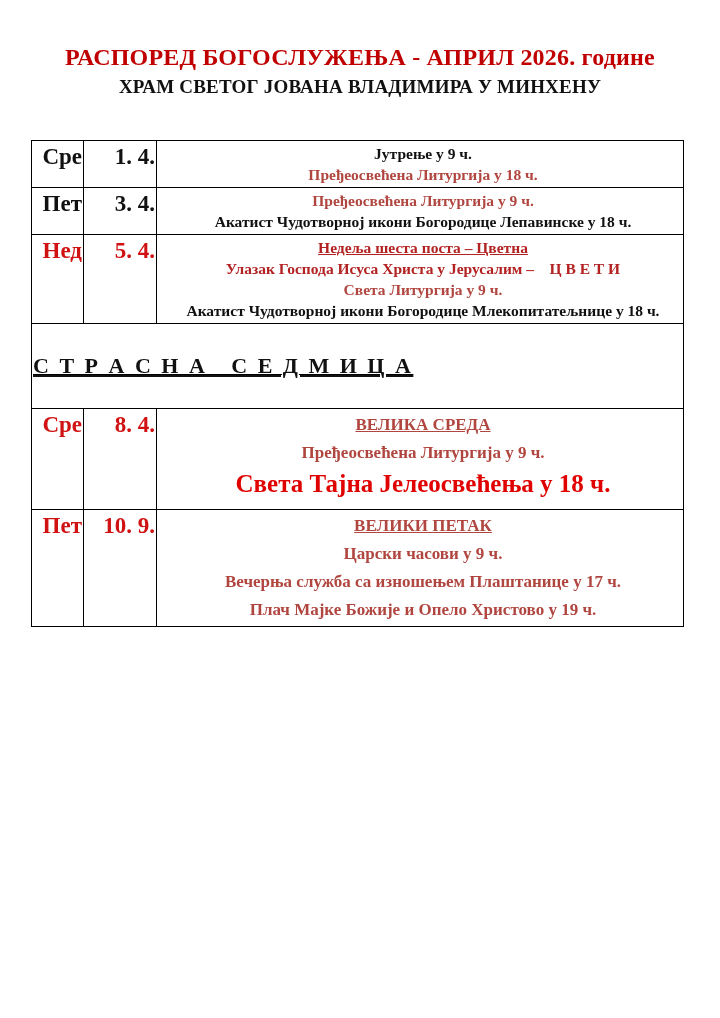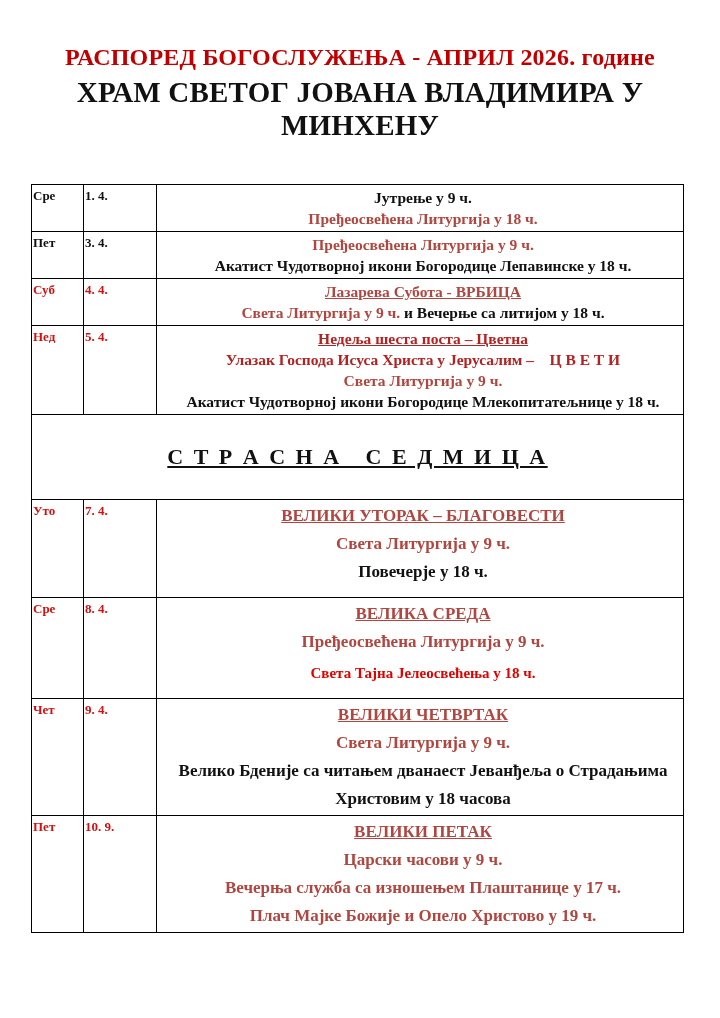--- a/index.html
+++ b/index.html
@@ -19,69 +19,70 @@
     padding-top: 44px;
     text-align: center;
     font-size: 24px;
     font-weight: bold;
     color: var(--title-red, #C00000);
     letter-spacing: 0.2px;
   }
   .title2 {
     margin-top: 5px;
     text-align: center;
-    font-size: 29px;
+    font-size: 19px;
     font-weight: bold;
     color: var(--ink, #111111);
     letter-spacing: 0.2px;
   }
   table.schedule {
     margin: 42px 0 0 31px;
     width: 652px;
     border-collapse: collapse;
     table-layout: fixed;
   }
   table.schedule, table.schedule td {
     border: 1.7px solid #000000;
   }
   td {
     vertical-align: top;
     font-weight: bold;
     overflow: hidden;
   }
   td.day-cell, td.date-cell {
-    text-align: left;
+    text-align: right;
     padding-top: 3px;
-    font-size: 13px;
+    font-size: 23px;
     color: var(--ink, #111111);
   }
   td.day-red {
     color: var(--bright-red, #D01212);
   }
   td.service-cell {
     padding: 2px 6px 2px 12px;
   }
   .line {
     text-align: center;
     white-space: pre-wrap;
   }
   tr.pre .line { font-size: 15.5px; line-height: 21px; }
   tr.hw  .line { font-size: 17px;   line-height: 28px; }
   .line .u { text-decoration: underline; }
   .c-black   { color: var(--ink, #111111); }
   .c-brick   { color: var(--brick-red, #B0463F); }
   .c-darkred { color: var(--dark-red, #B32222); font-family: Liberation Serif, serif; }
   .c-vivid   { color: var(--vivid-red, #E00000); }
   .line .big {
-    font-size: 15px;
+    font-size: 25px;
     line-height: 34px;
   }
   td.banner-cell {
     vertical-align: middle;
-    text-align: center;
+    text-align: left;
+    text-decoration: underline;
   }
   .banner-text {
     font-size: 22px;
     font-weight: bold;
     letter-spacing: 2.5px;
     color: var(--ink, #111111);
     text-decoration: underline;
     white-space: pre;
   }
 </style>
@@ -108,66 +109,40 @@
           </td>
         </tr>
         <tr class="pre" style="height: 41px;">
           <td class="day-cell">Пет</td>
           <td class="date-cell">3. 4.</td>
           <td class="service-cell">
             <div class="line"><span class="c-brick">Пређеосвећена Литургија у 9 ч.</span></div>
             <div class="line"><span class="c-black">Акатист Чудотворној икони Богородице Лепавинске у 18 ч.</span></div>
           </td>
         </tr>
-        <tr class="pre" style="height: 46px;">
-          <td class="day-cell day-red">Суб</td>
-          <td class="date-cell day-red">4. 4.</td>
-          <td class="service-cell">
-            <div class="line"><span class="c-brick u">Лазарева Субота - ВРБИЦА</span></div>
-            <div class="line"><span class="c-brick">Света Литургија у 9 ч.</span><span class="c-black"> и Вечерње са литијом у 18 ч.</span></div>
-          </td>
-        </tr>
         <tr class="pre" style="height: 85px;">
           <td class="day-cell day-red">Нед</td>
           <td class="date-cell day-red">5. 4.</td>
           <td class="service-cell">
             <div class="line"><span class="c-darkred u">Недеља шеста поста – Цветна</span></div>
             <div class="line"><span class="c-darkred">Улазак Господа Исуса Христа у Јерусалим –    Ц В Е Т И</span></div>
             <div class="line"><span class="c-brick">Света Литургија у 9 ч.</span></div>
             <div class="line"><span class="c-black">Акатист Чудотворној икони Богородице Млекопитатељнице у 18 ч.</span></div>
           </td>
         </tr>
         <tr class="banner" style="height: 85px;">
           <td colspan="3" class="banner-cell"><span class="banner-text">С Т Р А С Н А   С Е Д М И Ц А</span></td>
         </tr>
-        <tr class="hw" style="height: 98px;">
-          <td class="day-cell day-red">Уто</td>
-          <td class="date-cell day-red">7. 4.</td>
-          <td class="service-cell">
-            <div class="line"><span class="c-brick u">ВЕЛИКИ УТОРАК – БЛАГОВЕСТИ</span></div>
-            <div class="line"><span class="c-brick">Света Литургија у 9 ч.</span></div>
-            <div class="line"><span class="c-black">Повечерје у 18 ч.</span></div>
-          </td>
-        </tr>
         <tr class="hw" style="height: 101px;">
           <td class="day-cell day-red">Сре</td>
           <td class="date-cell day-red">8. 4.</td>
           <td class="service-cell">
             <div class="line"><span class="c-brick u">ВЕЛИКА СРЕДА</span></div>
             <div class="line"><span class="c-brick">Пређеосвећена Литургија у 9 ч.</span></div>
             <div class="line"><span class="c-vivid big">Света Тајна Јелеосвећења у 18 ч.</span></div>
-          </td>
-        </tr>
-        <tr class="hw" style="height: 115px;">
-          <td class="day-cell day-red">Чет</td>
-          <td class="date-cell day-red">9. 4.</td>
-          <td class="service-cell">
-            <div class="line"><span class="c-brick u">ВЕЛИКИ ЧЕТВРТАК</span></div>
-            <div class="line"><span class="c-brick">Света Литургија у 9 ч.</span></div>
-            <div class="line"><span class="c-black">Велико Бденије са читањем дванаест Јеванђеља о Страдањима Христовим у 18 часова</span></div>
           </td>
         </tr>
         <tr class="hw" style="height: 117px;">
           <td class="day-cell day-red">Пет</td>
           <td class="date-cell day-red">10. 9.</td>
           <td class="service-cell">
             <div class="line"><span class="c-brick u">ВЕЛИКИ ПЕТАК</span></div>
             <div class="line"><span class="c-brick">Царски часови у 9 ч.</span></div>
             <div class="line"><span class="c-brick">Вечерња служба са изношењем Плаштанице у 17 ч.</span></div>
             <div class="line"><span class="c-brick">Плач Мајке Божије и Опело Христово у 19 ч.</span></div>

